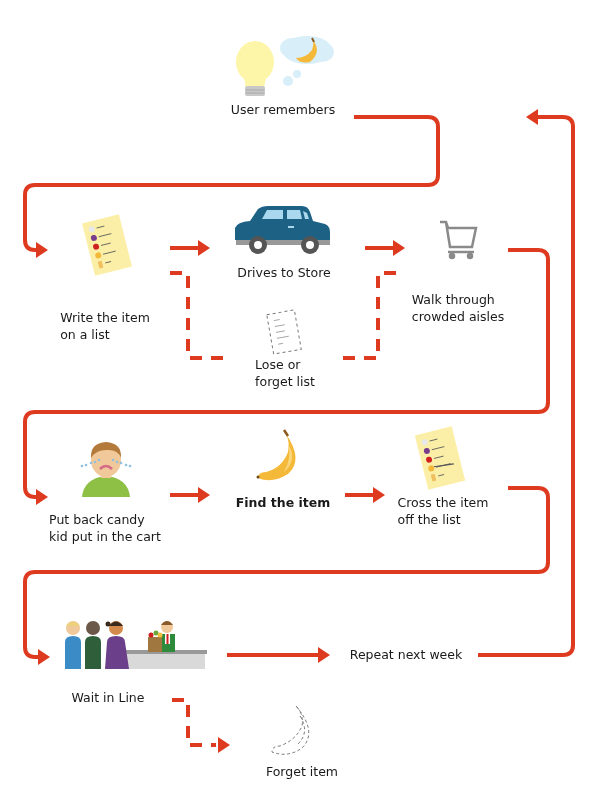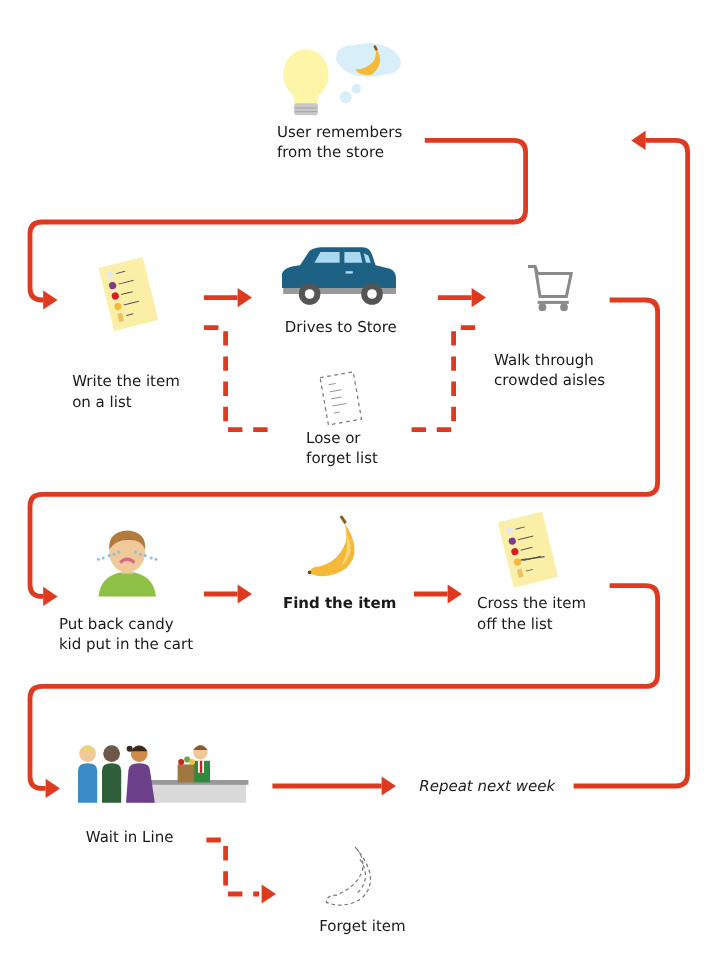--- a/index.html
+++ b/index.html
@@ -192,21 +192,20 @@
   </g>
 
   <g fill="none" stroke="#777" stroke-width="1" stroke-dasharray="3,2.5">
     <path d="M296,706 Q318,732 302,748 Q288,758 272,752 Q272,746 280,746 Q296,740 302,726 Q304,714 296,706 z"></path>
     <path d="M300,716 Q310,732 298,744"></path>
   </g>
 </svg>
 
 <div class="lbl" style="left:283px; top:101px;">
   <span>User remembers</span>
-  <span>from the store</span>
 </div>
 <div class="lbl" style="left:105px; top:281px;margin-top:28px;">
   <span>Write the item</span>
   <span>on a list</span>
 </div>
 <div class="lbl" style="left:284px; top:264px;">
   <span>Drives to Store</span>
 </div>
 <div class="lbl" style="left:458px; top:264px;margin-top:27px;">
   <span>Walk through</span>
@@ -223,18 +222,18 @@
 <div class="lbl" style="left:283px; top:494px;font-weight:bold;">
   <span>Find the item</span>
 </div>
 <div class="lbl" style="left:443px; top:494px;">
   <span>Cross the item</span>
   <span>off the list</span>
 </div>
 <div class="lbl" style="left:108px; top:689px;">
   <span>Wait in Line</span>
 </div>
-<div class="lbl" style="left:406px; top:646px;font-style:italic;">
+<div class="lbl" style="left:406px; top:646px;">
   <span>Repeat next week</span>
 </div>
 <div class="lbl" style="left:302px; top:763px;">
   <span>Forget item</span>
 </div>
 
 </body></html>

